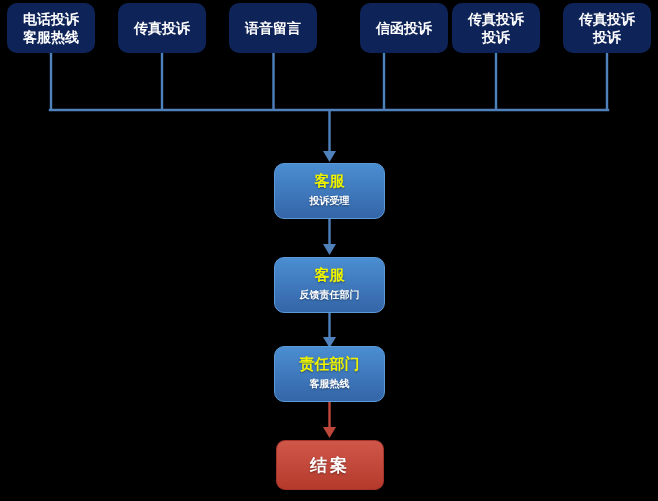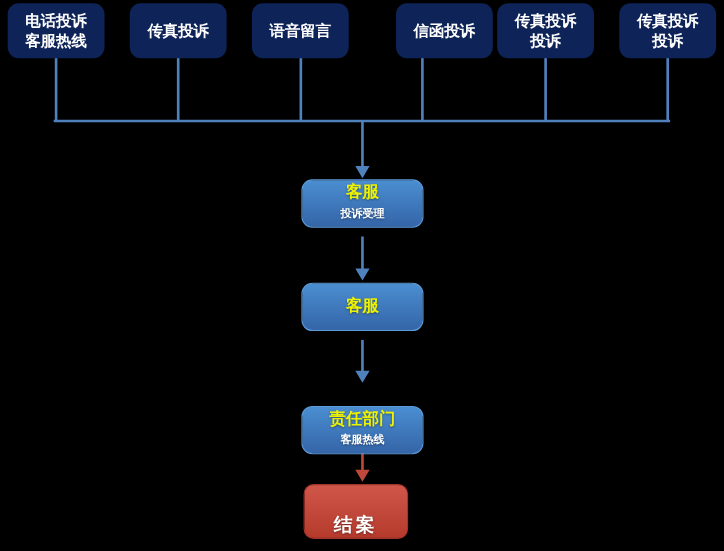--- a/index.html
+++ b/index.html
@@ -20,35 +20,35 @@
        align-items:center;justify-content:center;text-align:center;}
 
   
   .tb{top:3px;width:88px;height:50px;border-radius:10px;
       background:var(--navy-box,#0e2458);
       color:var(--text-white,#fff);font-size:14px;font-weight:bold;line-height:18px;}
   .tb span:empty{display:none;}
   .tb1{left:7px}.tb2{left:118px}.tb3{left:229px}.tb4{left:360px}.tb5{left:452px}.tb6{left:563px}
 
   
-  .mb{left:274px;width:111px;height:44px;border-radius:10px;
+  .mb{left:274px;width:111px;height:56px;border-radius:10px;
       background:linear-gradient(180deg,var(--mid-box-top,#4a8ed1) 0%,var(--mid-box-bottom,#3465a8) 100%);
       border:1.5px solid var(--mid-box-border,#5c9ad8);
       font-weight:bold;line-height:20px;
       text-shadow:0 1px 2px rgba(0,0,0,.4);}
-  .mb1{top:163px}.mb2{top:257px}.mb3{top:369px}
+  .mb1{top:163px}.mb2{top:257px}.mb3{top:346px}
   .mb .actor{color:var(--accent-text,#edf200);font-size:15px;}
   .mb .action{color:var(--text-white,#fff);font-size:10px;}
 
   
-  .eb{left:276px;width:95px;height:50px;top:440px;border-radius:9px;
+  .eb{left:276px;width:108px;height:50px;top:440px;border-radius:9px;
       background:linear-gradient(180deg,var(--end-box-top,#cf574a) 0%,var(--end-box-bottom,#b53a2c) 100%);
       border:1.5px solid var(--end-box-border,#a5332a);
       color:var(--text-white,#fff);font-size:17px;font-weight:bold;letter-spacing:3px;
-      text-shadow:0 1px 2px rgba(0,0,0,.4);justify-content:flex-end;}
+      text-shadow:0 1px 2px rgba(0,0,0,.4);}
 </style>
 </head>
 <body>
 
 <div class="canvas">
 
   <svg class="connectors" viewBox="0 0 658 501" xmlns="http://www.w3.org/2000/svg">
 
     <line class="stroke-blue" x1="51" y1="52" x2="51" y2="110" stroke-width="2.4"></line>
     <line class="stroke-blue" x1="162" y1="52" x2="162" y2="110" stroke-width="2.4"></line>
@@ -96,20 +96,21 @@
     <span>传真投诉</span>
     <span>投诉</span>
   </div>
 
   <div class="box mb mb1">
     <span class="actor">客服</span>
     <span class="action">投诉受理</span>
   </div>
   <div class="box mb mb2">
     <span class="actor">客服</span>
+    <span class="action">反馈责任部门</span>
   </div>
   <div class="box mb mb3">
     <span class="actor">责任部门</span>
     <span class="action">客服热线</span>
   </div>
 
   <div class="box eb">
     <span>结案</span>
   </div>
 

